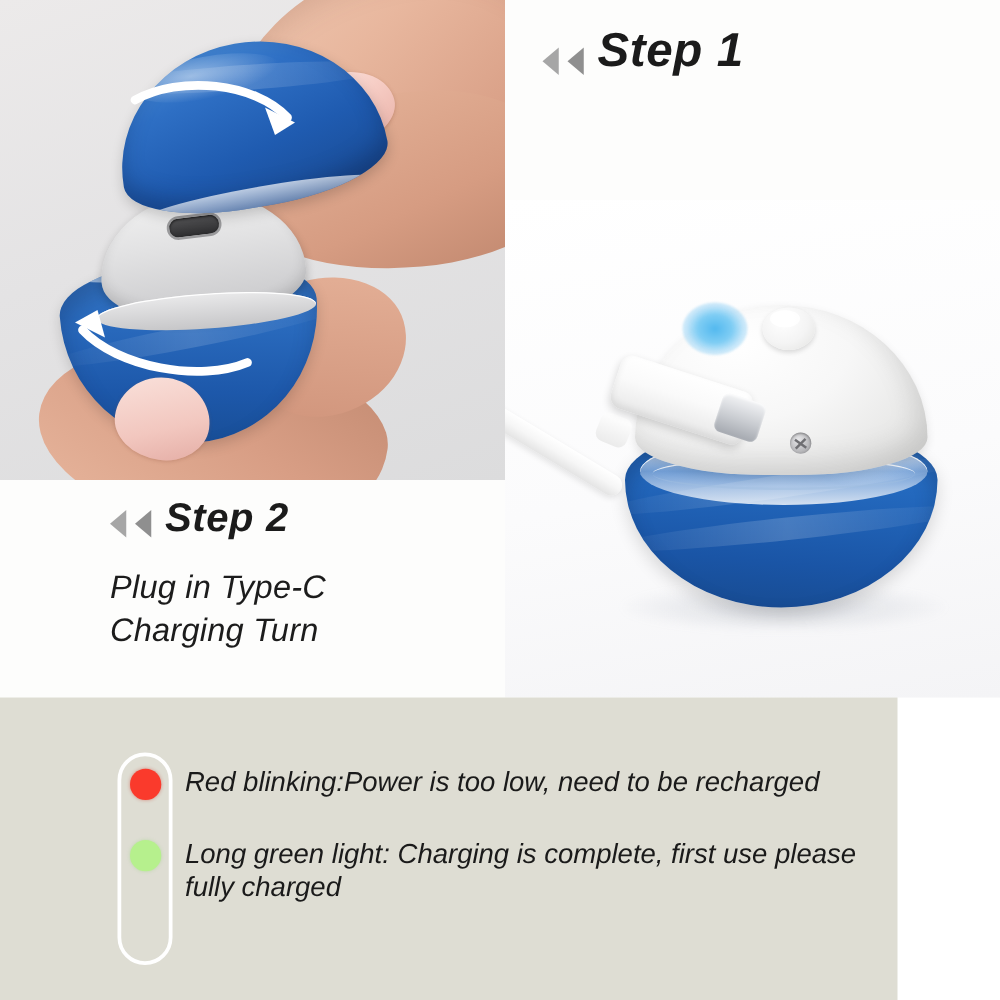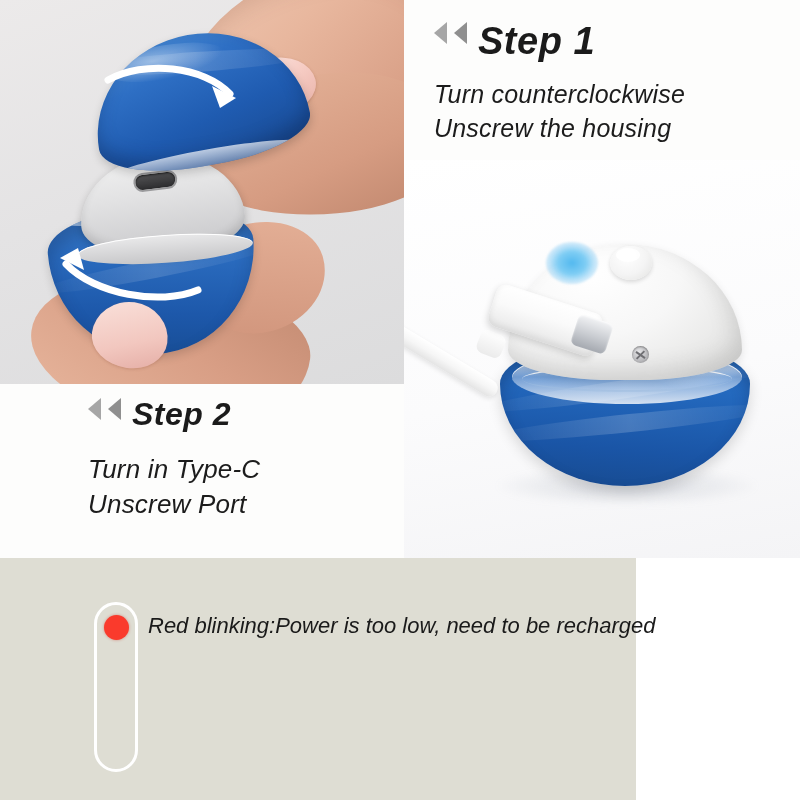--- a/index.html
+++ b/index.html
@@ -256,21 +256,21 @@
     border-radius:50%;
     filter:blur(3px);
   }
 
   
   .step-block { position:absolute; }
   .step-1 { left:434px; top:22px; width:340px; }
   .step-2 { left:88px;  top:398px; width:320px; }
 
   .step-head {
-    display:flex; align-items:flex-start; gap:7px;
+    display:flex; align-items:flex-end; gap:7px;
   }
   .tri {
     width:0; height:0;
     border-top:11px solid transparent;
     border-bottom:11px solid transparent;
     border-right:13px solid #a6a6a6;
     flex:0 0 auto;
   }
   .tri.t2 { border-right-color:#8f8f8f; }
   .step-title {
@@ -281,21 +281,21 @@
   .step-body {
     margin-top:18px;
     font-size:25px; font-style:italic; color:#1c1c1c;
     line-height:1.34; letter-spacing:.2px;
   }
   .step-2 .step-title { font-size:32px; }
   .step-2 .step-body { font-size:26px; margin-top:22px; }
 
   
   .legend-area {
-    position:absolute; left:0; top:558px; width:636px; height:242px;
+    position:absolute; left:0; top:558px; width:718px; height:242px;
     background:#deddd3;
   }
   .legend-pill {
     position:absolute; left:94px; top:44px; width:44px; height:170px;
     border:3px solid #ffffff;
     border-radius:24px;
     box-sizing:border-box;
   }
   .legend-rows {
     position:absolute; left:94px; top:44px; width:660px;
@@ -386,49 +386,54 @@
         <div class="usb-metal"></div>
       </div>
     </div>
 
     <div class="step-block step-1">
       <div class="step-head">
         <span class="tri"></span>
         <span class="tri t2"></span>
         <span class="step-title">Step 1</span>
       </div>
-      <div class="step-body">
-        <span>Turn counterclockwise</span><br>
-        <span>Unscrew the housing</span>
-      </div>
     </div>
 
     <div class="step-block step-2">
       <div class="step-head">
         <span class="tri"></span>
         <span class="tri t2"></span>
         <span class="step-title">Step 2</span>
       </div>
       <div class="step-body">
-        <span>Turn in Type-C</span><br>
-        <span>Unscrew Port</span>
+        <span>Plug in Type-C</span><br>
+        <span>Charging Turn</span>
       </div>
     </div>
 
   </div>
 
   <div class="legend-area">
     <div class="legend-pill"></div>
     <div class="legend-rows">
 
       <div class="legend-row">
         <span class="dot-wrap">
           <span class="dot dot-red"></span>
         </span>
         <span class="legend-text">Red blinking:Power is too low, need to be recharged</span>
       </div>
 
 
+      <div class="legend-row third">
+        <span class="dot-wrap">
+          <span class="dot dot-green"></span>
+        </span>
+        <span class="legend-text">
+          <span>Long green light: Charging is complete, first use please</span>
+          <span class="l2 centered" style="width:560px">fully charged</span>
+        </span>
+      </div>
 
     </div>
   </div>
 
 </div>
 
 </body></html>

